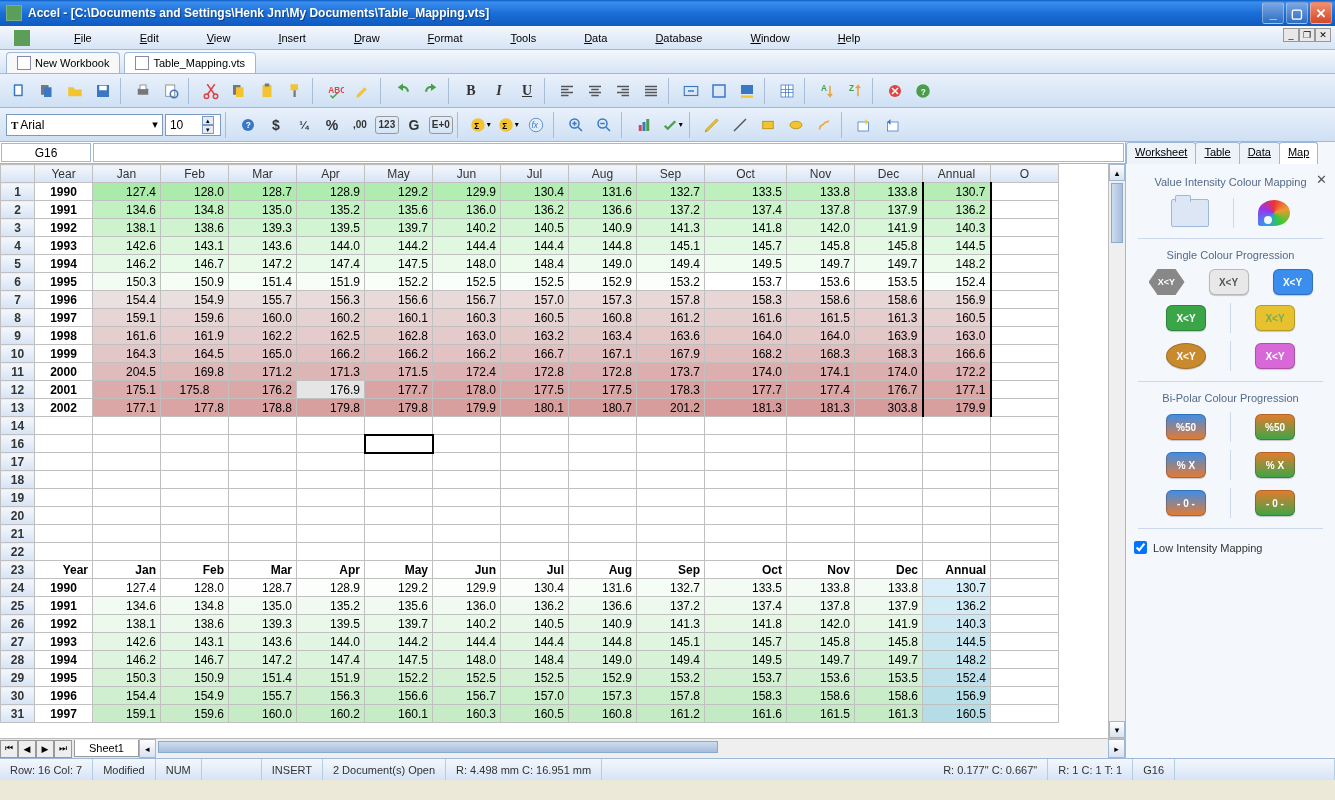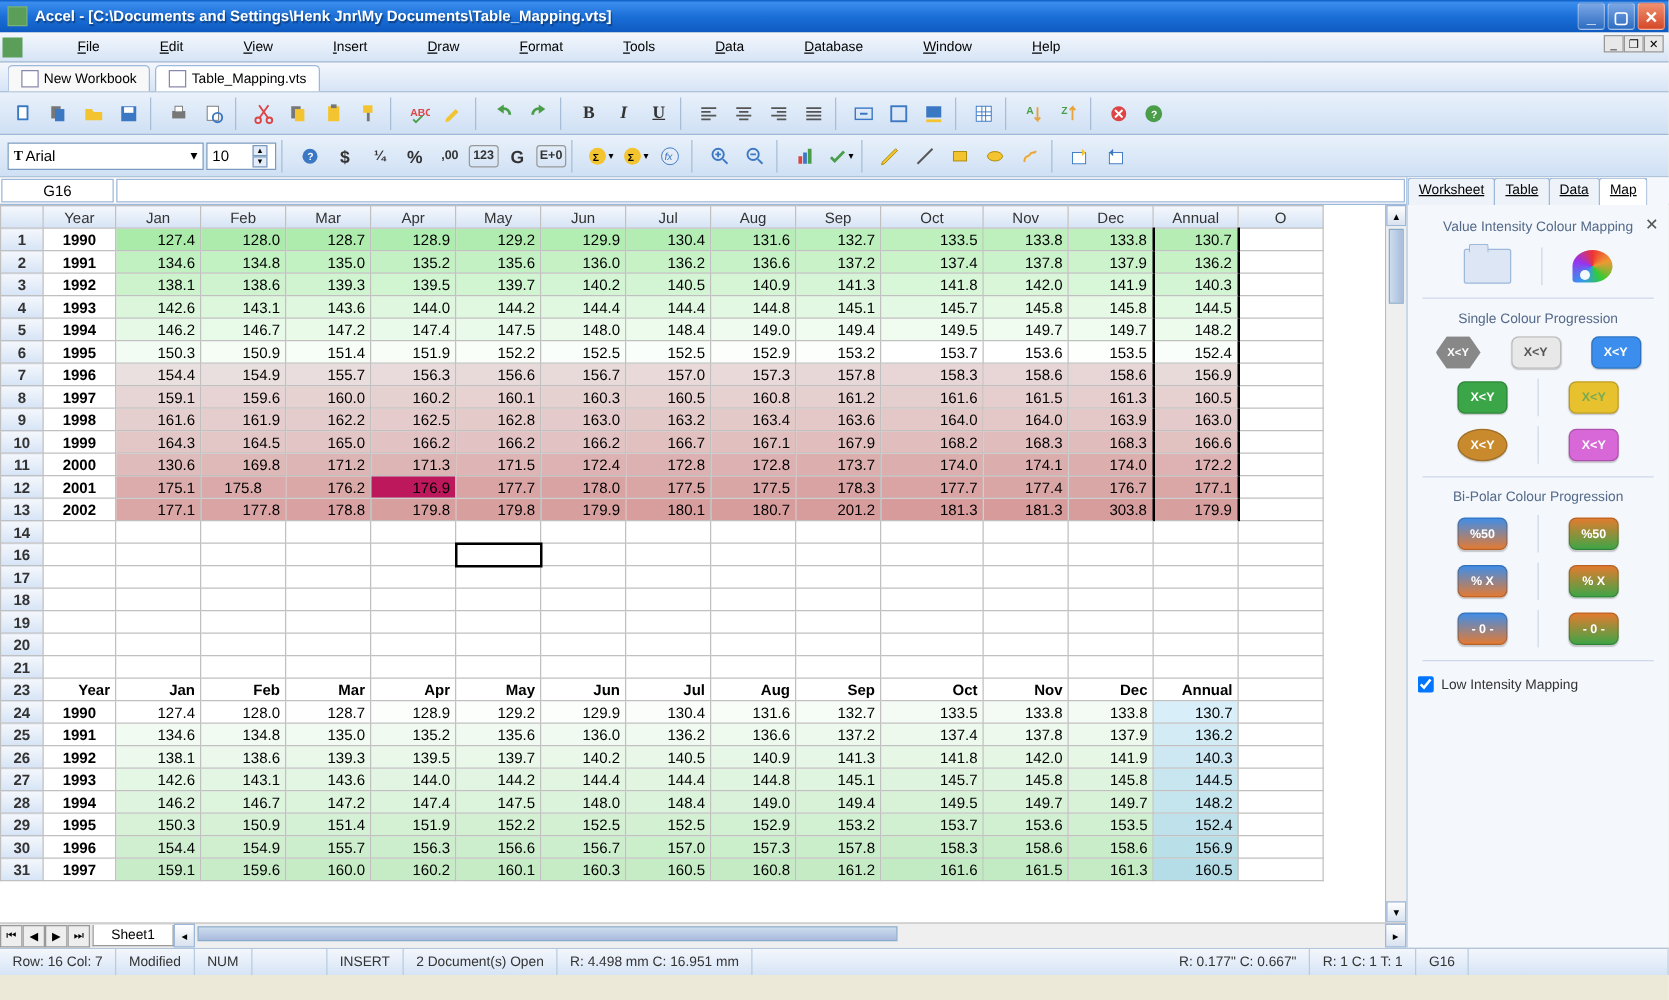--- a/index.html
+++ b/index.html
@@ -8,21 +8,21 @@
 
 .titlebar { height:26px; background:linear-gradient(to bottom,#0a5bc4,#3b8eed 8%,#1b6fd8 50%,#0e5ac1); display:flex; align-items:center; color:#fff; font-weight:bold; padding:0 3px 0 6px; }
 .titlebar .app-icon { width:16px; height:16px; background:#5a9e5a; margin-right:6px; border:1px solid #fff3; }
 .titlebar .title-text { flex:1; font-size:12px; text-shadow:1px 1px 1px #0006; }
 .win-btns { display:flex; gap:2px; }
 .win-btn { width:22px; height:22px; border-radius:3px; display:flex; align-items:center; justify-content:center; font-weight:bold; font-size:13px; color:#fff; border:1px solid #fff5; }
 .win-min,.win-max { background:linear-gradient(to bottom,#7ba7e6,#2d6cc0); }
 .win-close { background:linear-gradient(to bottom,#f09070,#d44828); }
 
 
-.menubar { height:24px; background:linear-gradient(to bottom,#f4f7fc,#d6e4f6); display:flex; align-items:center; padding:0 2px; border-bottom:1px solid #9db8d9; position:relative; }
+.menubar { height:24px; background:linear-gradient(to bottom,#f4f7fc,#d6e4f6); display:flex; align-items:center; padding:0 14px; border-bottom:1px solid #9db8d9; position:relative; }
 .menubar .app-icon-sm { width:16px; height:16px; background:#5a9e5a; margin-right:20px; }
 .menu-item { padding:2px 8px; margin:0 16px; cursor:default; }
 .menu-item .u { text-decoration:underline; }
 .mdi-btns { position:absolute; right:4px; top:2px; display:flex; gap:0; }
 .mdi-btn { width:16px; height:14px; border:1px solid #999; background:#e8e8e8; font-size:9px; display:flex; align-items:center; justify-content:center; }
 
 
 .doctabs { height:24px; background:linear-gradient(to bottom,#f4f7fc,#d6e4f6); display:flex; align-items:flex-end; padding:0 6px; border-bottom:1px solid #9db8d9; gap:4px; }
 .doctab { display:flex; align-items:center; gap:4px; background:#f8f8f8; border:1px solid #9db8d9; border-bottom:none; border-radius:4px 4px 0 0; padding:3px 10px; font-size:11px; }
 .doctab.active { background:#fff; }
@@ -641,42 +641,42 @@
                 <td style="background:rgb(225,189,189);text-align:right;">167.9</td>
                 <td style="background:rgb(225,189,189);padding-left:47px;">168.2</td>
                 <td style="background:rgb(225,188,188);">168.3</td>
                 <td style="background:rgb(225,188,188);">168.3</td>
                 <td style="background:rgb(226,193,193);border-left:2px solid #000;border-right:2px solid #000">166.6</td>
                 <td></td>
               </tr>
               <tr>
                 <th class="rowh">11</th>
                 <td class="lbl" style="background:#fff">2000</td>
-                <td style="background:rgb(224,187,187);">130.6</td>
+                <td style="background:rgb(224,187,187);">204.5</td>
                 <td style="background:rgb(223,184,184);">169.8</td>
                 <td style="background:rgb(222,181,181);">171.2</td>
                 <td style="background:rgb(222,181,181);">171.3</td>
                 <td style="background:rgb(222,180,180);">171.5</td>
                 <td style="background:rgb(222,178,178);">172.4</td>
                 <td style="background:rgb(221,177,177);">172.8</td>
                 <td style="background:rgb(221,177,177);">172.8</td>
                 <td style="background:rgb(221,174,174);">173.7</td>
                 <td style="background:rgb(220,174,174);">174.0</td>
                 <td style="background:rgb(220,173,173);">174.1</td>
                 <td style="background:rgb(220,174,174);">174.0</td>
                 <td style="background:rgb(222,178,178);border-left:2px solid #000;border-right:2px solid #000">172.2</td>
                 <td></td>
               </tr>
               <tr>
                 <th class="rowh">12</th>
                 <td class="lbl" style="background:#fff">2001</td>
                 <td style="background:rgb(220,171,171);">175.1</td>
                 <td style="background:rgb(219,169,169);text-align:center;">175.8</td>
                 <td style="background:rgb(219,168,168);">176.2</td>
-                <td style="background:#be185d;">176.9</td>
+                <td style="background:#e5e5e5;">176.9</td>
                 <td style="background:rgb(218,164,164);">177.7</td>
                 <td style="background:rgb(217,163,163);">178.0</td>
                 <td style="background:rgb(218,165,165);">177.5</td>
                 <td style="background:rgb(218,165,165);">177.5</td>
                 <td style="background:rgb(217,163,163);">178.3</td>
                 <td style="background:rgb(218,164,164);">177.7</td>
                 <td style="background:rgb(218,165,165);">177.4</td>
                 <td style="background:rgb(218,167,167);">176.7</td>
                 <td style="background:rgb(218,166,166);border-left:2px solid #000;border-right:2px solid #000">177.1</td>
                 <td></td>
@@ -819,20 +819,38 @@
                 <td></td>
                 <td></td>
                 <td></td>
                 <td></td>
                 <td></td>
                 <td></td>
                 <td></td>
                 <td></td>
               </tr>
               <tr>
+                <th class="rowh">22</th>
+                <td></td>
+                <td></td>
+                <td></td>
+                <td></td>
+                <td></td>
+                <td></td>
+                <td></td>
+                <td></td>
+                <td></td>
+                <td></td>
+                <td></td>
+                <td></td>
+                <td></td>
+                <td></td>
+                <td></td>
+              </tr>
+              <tr>
                 <th class="rowh">23</th>
                 <td class="hdr">Year</td>
                 <td class="hdr">Jan</td>
                 <td class="hdr">Feb</td>
                 <td class="hdr">Mar</td>
                 <td class="hdr">Apr</td>
                 <td class="hdr">May</td>
                 <td class="hdr">Jun</td>
                 <td class="hdr">Jul</td>
                 <td class="hdr">Aug</td>

